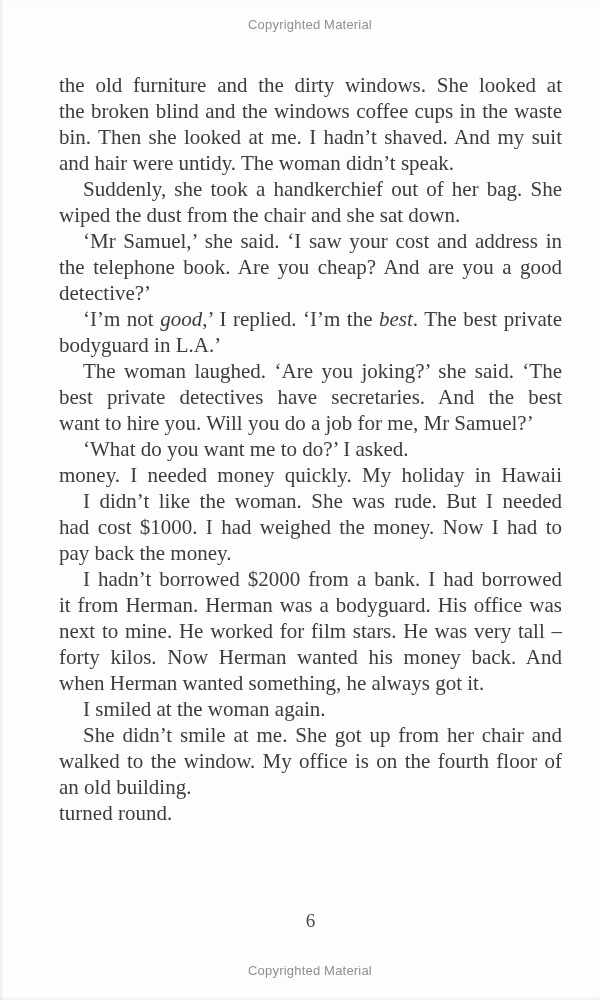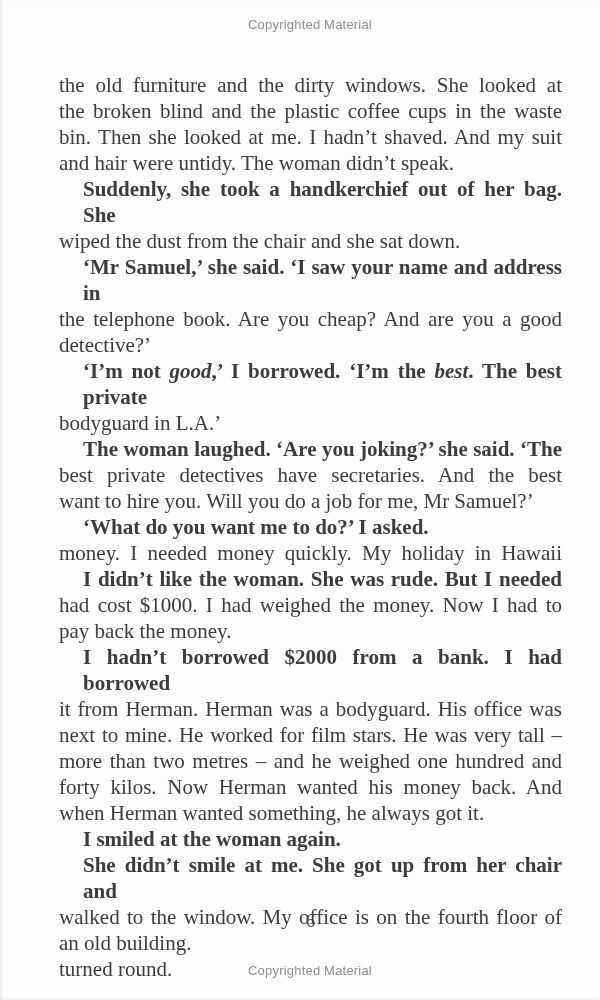--- a/index.html
+++ b/index.html
@@ -39,62 +39,61 @@
     color: var(--text);
   }
   .line {
     font-size: 21px;
     line-height: 26px;
     text-align: justify;
     text-align-last: left;
     white-space: normal;
   }
   .line.j { text-align-last: justify; }
-  .line.ind { padding-left: 24px; font-weight: bold; }
+  .line.ind { padding-left: 24px; }
   .it { font-style: italic; }
   .page-number {
     position: absolute;
     top: 910px;
     left: 59px;
     width: 503px;
     text-align: center;
     font-size: 19px;
     color: var(--pagenum);
   }
 </style>
 </head>
 <body>
 
 <div class="page">
   <div class="notice notice-top">Copyrighted Material</div>
 
   <div class="text-block">
       <div class="line j"><span>the old furniture and the dirty windows. She looked at</span></div>
-      <div class="line j"><span>the broken blind and the plastic coffee cups in the waste</span></div>
+      <div class="line j"><span>the broken blind and the windows coffee cups in the waste</span></div>
       <div class="line j"><span>bin. Then she looked at me. I hadn’t shaved. And my suit</span></div>
       <div class="line"><span>and hair were untidy. The woman didn’t speak.</span></div>
       <div class="line j ind"><span>Suddenly, she took a handkerchief out of her bag. She</span></div>
       <div class="line"><span>wiped the dust from the chair and she sat down.</span></div>
-      <div class="line j ind"><span>‘Mr Samuel,’ she said. ‘I saw your name and address in</span></div>
+      <div class="line j ind"><span>‘Mr Samuel,’ she said. ‘I saw your cost and address in</span></div>
       <div class="line j"><span>the telephone book. Are you cheap? And are you a good</span></div>
       <div class="line"><span>detective?’</span></div>
-      <div class="line j ind"><span>‘I’m not </span><span class="it">good</span><span>,’ I borrowed. ‘I’m the </span><span class="it">best</span><span>. The best private</span></div>
+      <div class="line j ind"><span>‘I’m not </span><span class="it">good</span><span>,’ I replied. ‘I’m the </span><span class="it">best</span><span>. The best private</span></div>
       <div class="line"><span>bodyguard in L.A.’</span></div>
       <div class="line j ind"><span>The woman laughed. ‘Are you joking?’ she said. ‘The</span></div>
       <div class="line j"><span>best private detectives have secretaries. And the best</span></div>
       <div class="line"><span>want to hire you. Will you do a job for me, Mr Samuel?’</span></div>
       <div class="line ind"><span>‘What do you want me to do?’ I asked.</span></div>
       <div class="line j"><span>money. I needed money quickly. My holiday in Hawaii</span></div>
       <div class="line j ind"><span>I didn’t like the woman. She was rude. But I needed</span></div>
       <div class="line j"><span>had cost $1000. I had weighed the money. Now I had to</span></div>
       <div class="line"><span>pay back the money.</span></div>
       <div class="line j ind"><span>I hadn’t borrowed $2000 from a bank. I had borrowed</span></div>
       <div class="line j"><span>it from Herman. Herman was a bodyguard. His office was</span></div>
       <div class="line j"><span>next to mine. He worked for film stars. He was very tall –</span></div>
-      <div class="line j"><span>more than two metres – and he weighed one hundred and</span></div>
       <div class="line j"><span>forty kilos. Now Herman wanted his money back. And</span></div>
       <div class="line"><span>when Herman wanted something, he always got it.</span></div>
       <div class="line ind"><span>I smiled at the woman again.</span></div>
       <div class="line j ind"><span>She didn’t smile at me. She got up from her chair and</span></div>
       <div class="line j"><span>walked to the window. My office is on the fourth floor of</span></div>
       <div class="line"><span>an old building.</span></div>
       <div class="line"><span>turned round.</span></div>
     </div>
 
   <div class="page-number">6</div>

